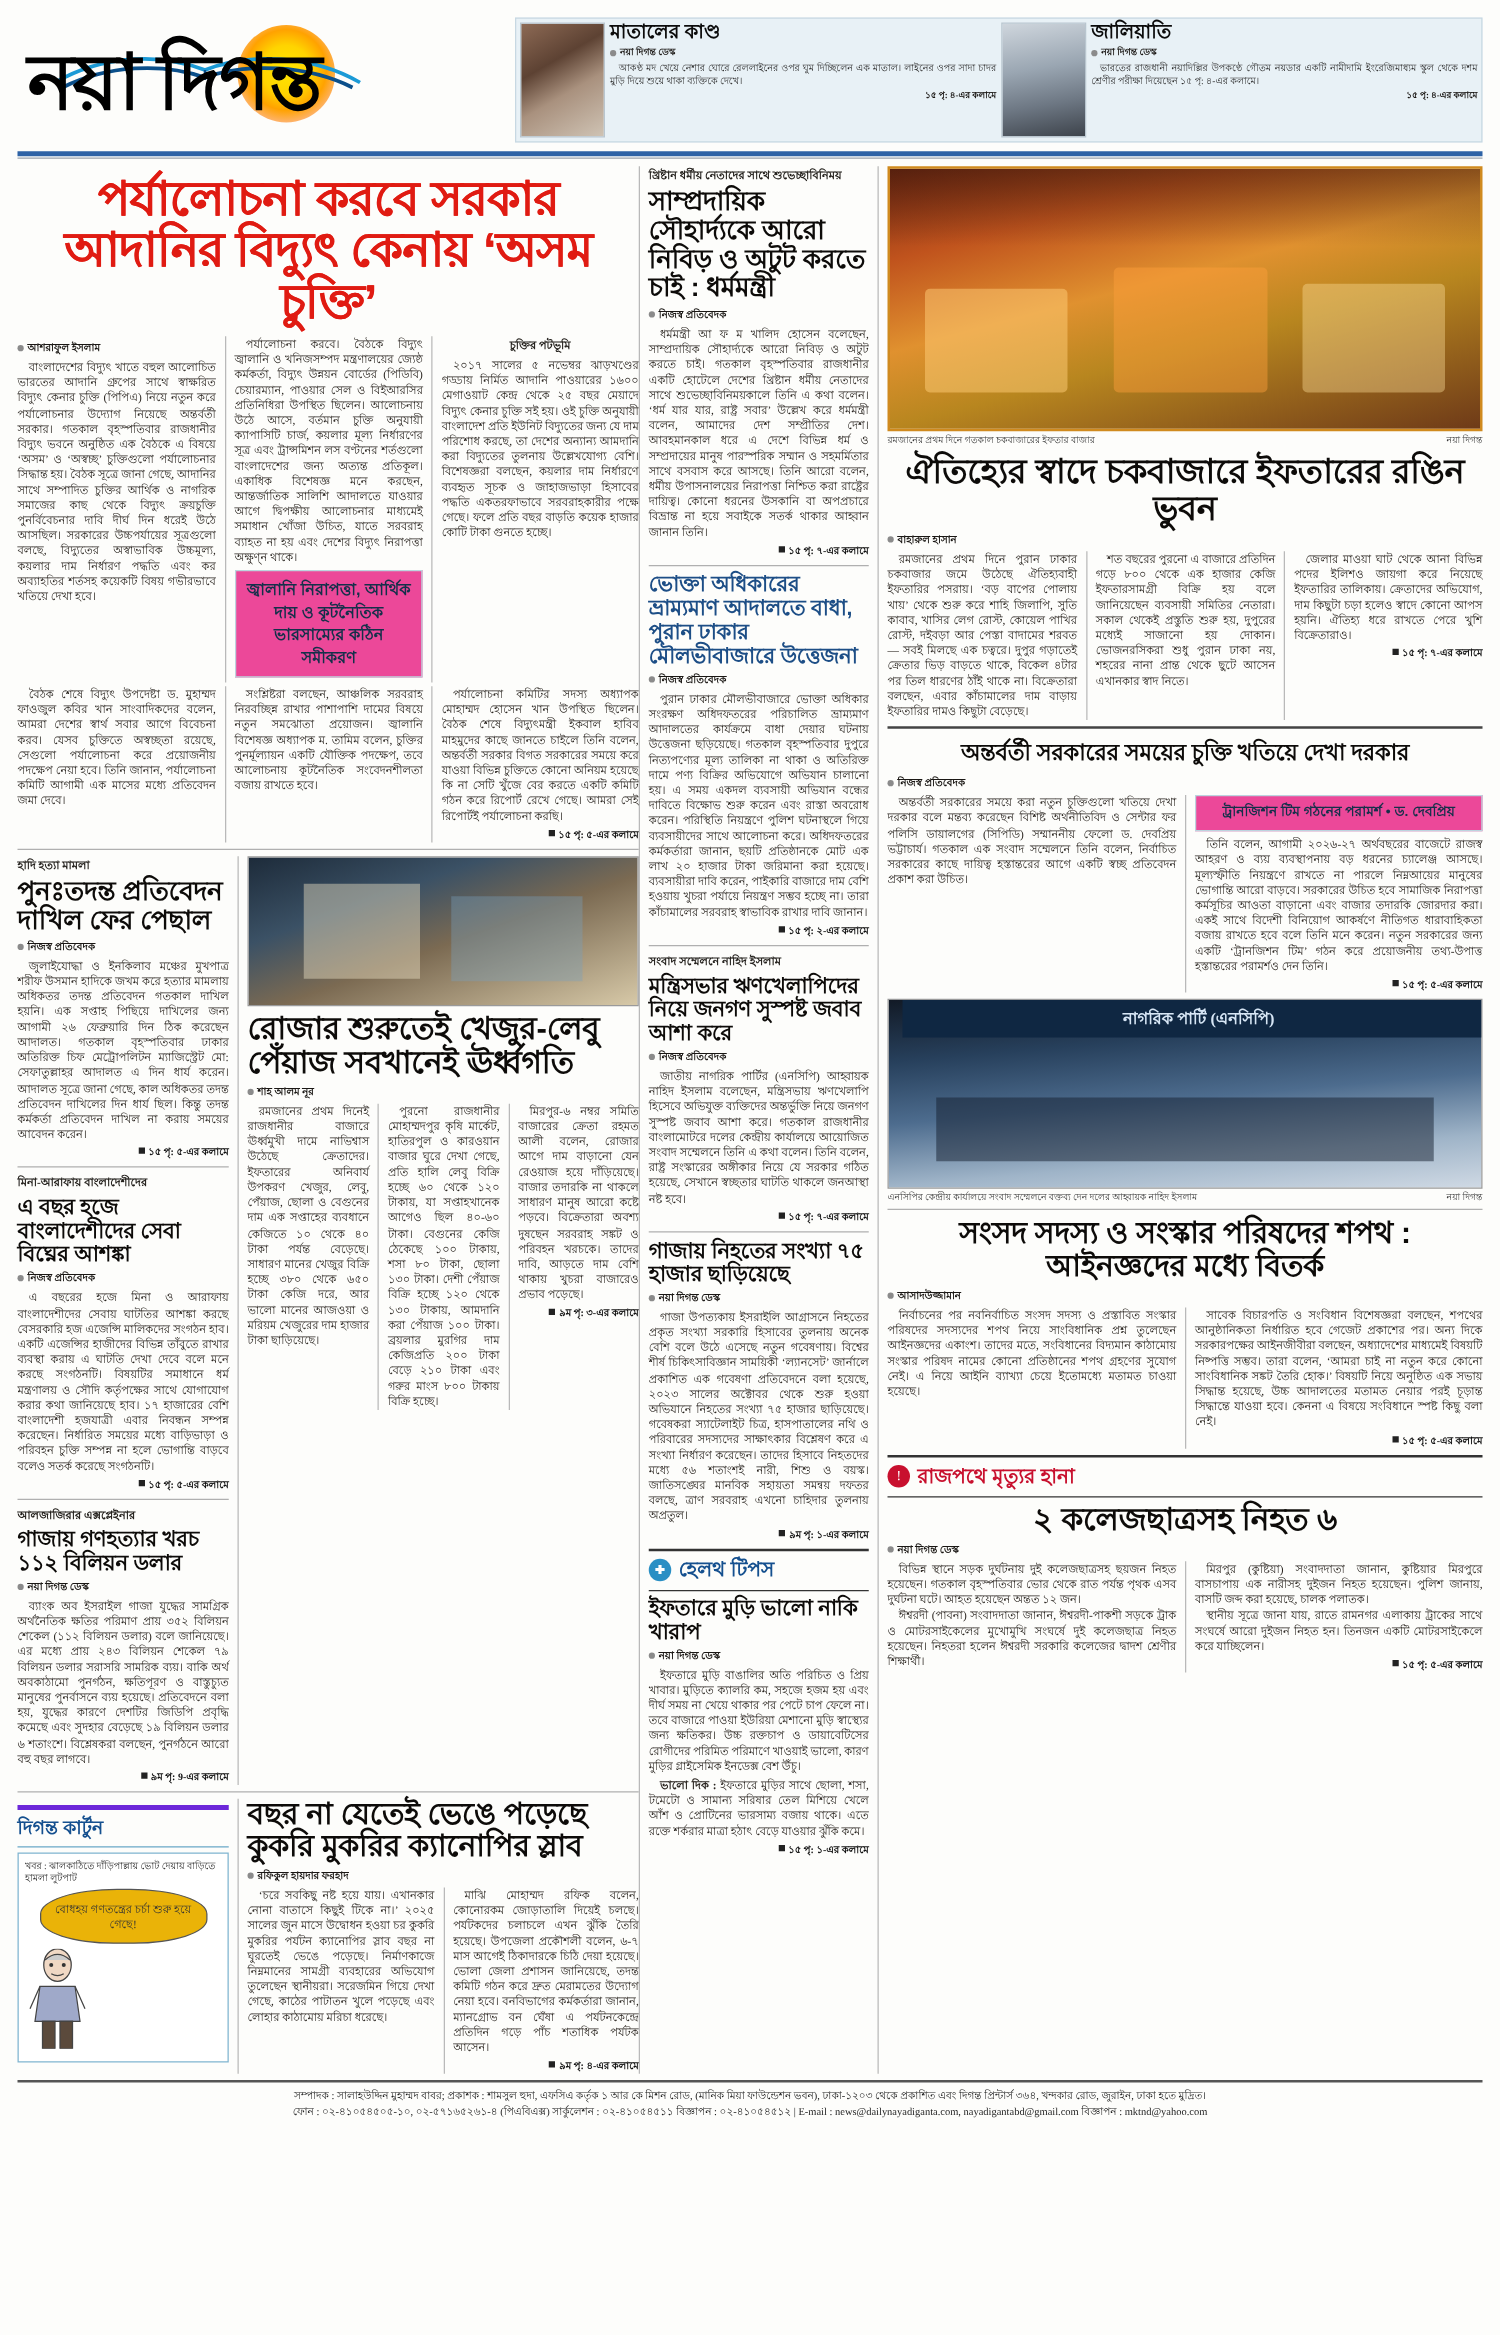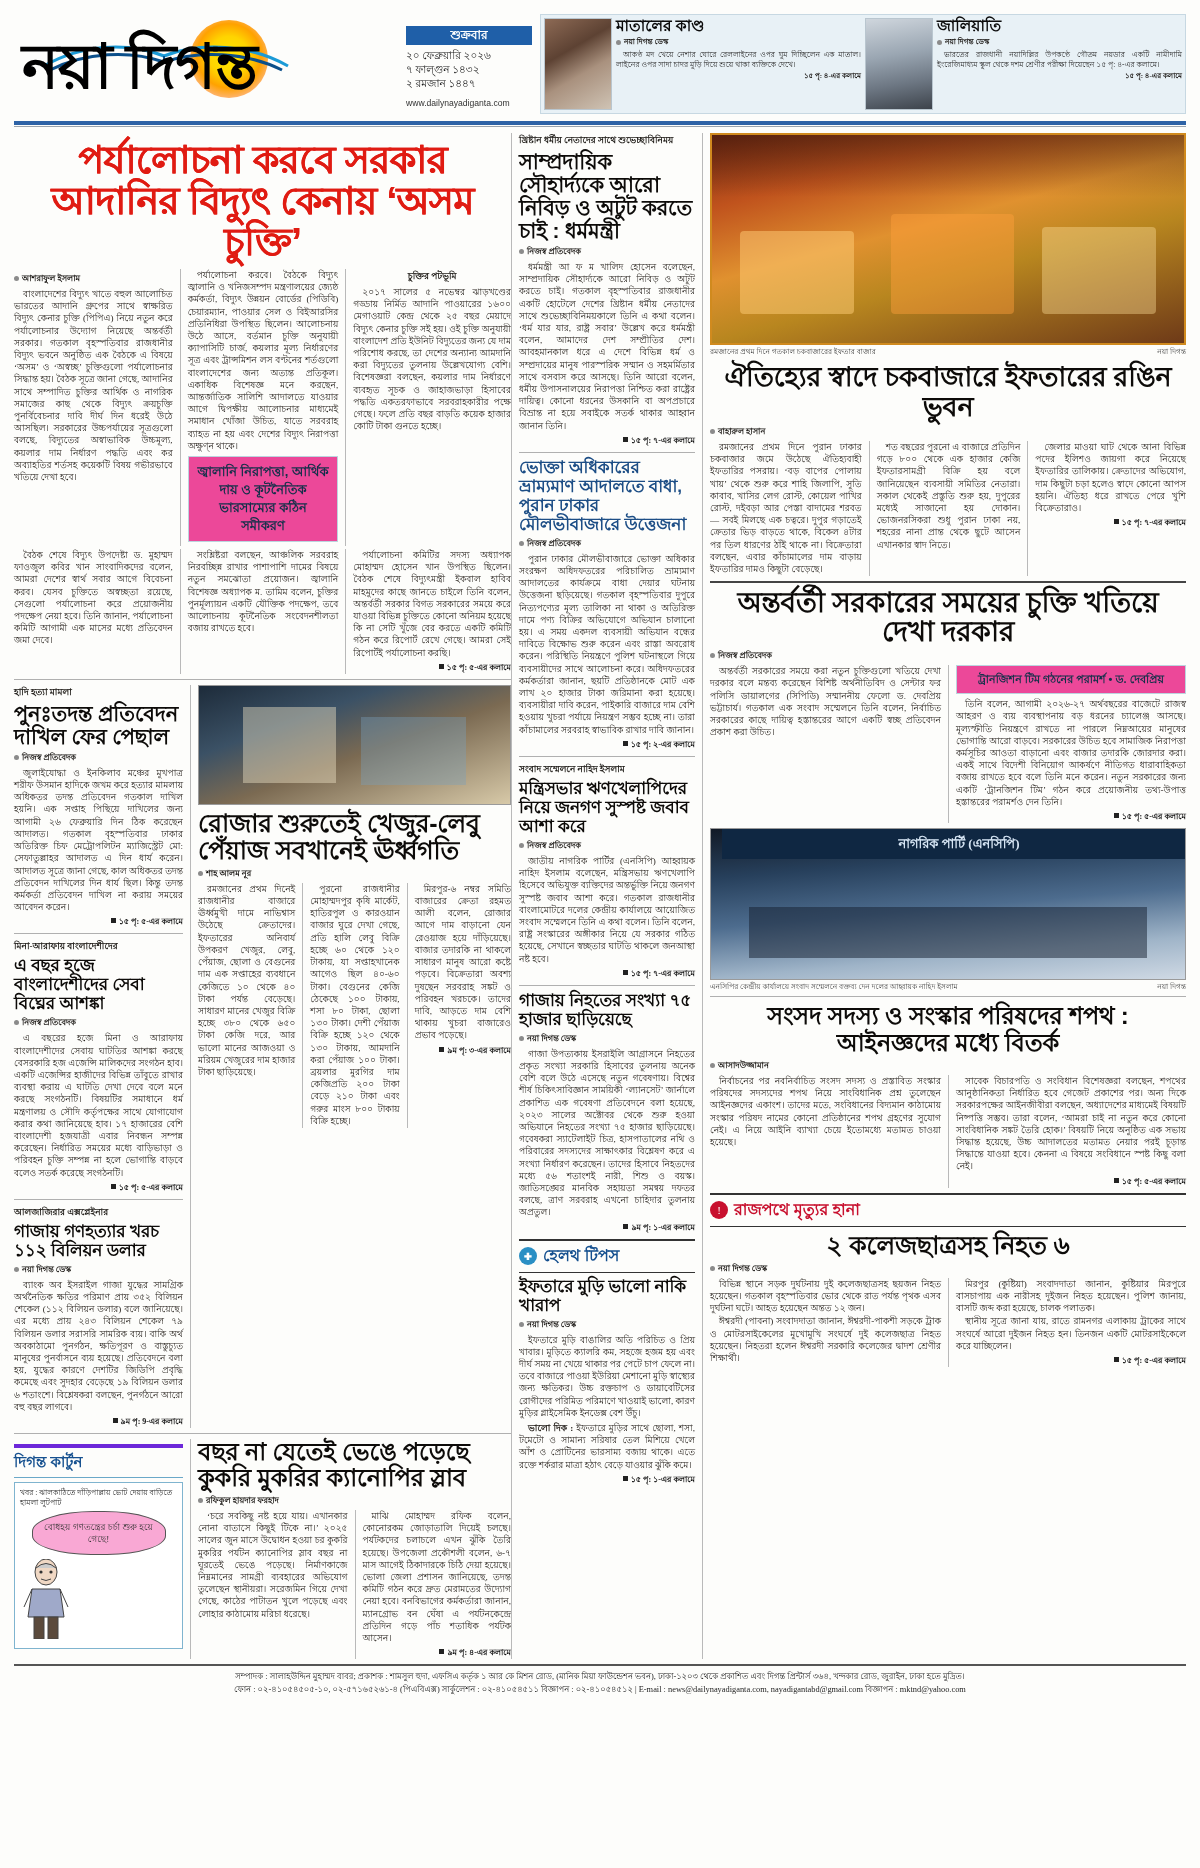--- a/index.html
+++ b/index.html
@@ -85,21 +85,21 @@
   .sec-head.ctr{text-align:center;}
 
   .banner{display:flex;align-items:center;gap:6px;border-top:2px solid #333;border-bottom:1px solid #333;padding:2px 0;margin:5px 0 4px 0;}
   .banner .ic{width:18px;height:18px;border-radius:50%;display:flex;align-items:center;justify-content:center;color:#fff;font-size:11px;flex:none;}
   .banner .tt{font-family:"Liberation Sans",sans-serif;font-weight:bold;font-size:16px;color:#c8102e;}
   .banner.blue .tt{color:#15508f;}
 
   .cartoon-box{border:1px solid #7fb4cf;background:#fff;padding:5px;margin-top:3px;}
   .cartoon-sub{font-size:7.6px;line-height:9.6px;color:#2b2b2b;margin-bottom:4px;}
   .bubble{border:1.5px solid #555;border-radius:46% 46% 44% 44%;padding:9px 7px;font-size:9px;line-height:12px;
-    text-align:center;color:#333;background:#f9a8d4;width:118px;margin:0 auto;}
+    text-align:center;color:#333;background:#eab308;width:118px;margin:0 auto;}
   .toon-man{width:52px;height:80px;margin:4px auto 0 auto;position:relative;}
 
   .footer{border-top:2px solid #555;margin-top:5px;padding-top:5px;text-align:center;
     font-size:8.4px;line-height:12.4px;color:#1d1d1d;}
   .footer .l2{font-size:8.4px;}
 </style>
 </head>
 <body>
 
 <div class="page">
@@ -109,27 +109,20 @@
     <div class="logo-wrap">
       <div class="sunburst"></div>
       <svg class="logo-books" viewBox="0 0 250 32">
         <path d="M2 26 C40 4 86 2 122 16 C158 2 208 4 246 26" fill="none" stroke="#1b9ad6" stroke-width="3"></path>
         <path d="M8 30 C44 12 88 10 122 22 C156 10 204 12 240 30" fill="none" stroke="#0b4f8a" stroke-width="3"></path>
         <path d="M122 16 L122 24" stroke="#0b4f8a" stroke-width="2"></path>
       </svg>
       <div class="logo-text">নয়া দিগন্ত</div>
     </div>
 
-    <div class="dateblock">
-      <div class="dayband">শুক্রবার</div>
-      <div>২০ ফেব্রুয়ারি ২০২৬</div>
-      <div>৭ ফাল্গুন ১৪৩২</div>
-      <div>২ রমজান ১৪৪৭</div>
-      <div class="url">www.dailynayadiganta.com</div>
-    </div>
 
     <div class="topstrip">
       <div class="ts-item">
         <div class="ts-photo" style="background:linear-gradient(150deg,#8d6a55 0%,#5d4233 35%,#a9917e 60%,#cfc3b4 100%);"></div>
         <div class="ts-body">
           <div class="ts-title">মাতালের কাণ্ড</div>
           <div class="byline" style="font-size:7.4px;margin:1px 0 2px 0;">
             <span class="dot"></span>
             <span>নয়া দিগন্ত ডেস্ক</span>
           </div>
@@ -451,21 +444,21 @@
           <div class="body-text">
               <p>জেলার মাওয়া ঘাট থেকে আনা বিভিন্ন পদের ইলিশও জায়গা করে নিয়েছে ইফতারির তালিকায়। ক্রেতাদের অভিযোগ, দাম কিছুটা চড়া হলেও স্বাদে কোনো আপস হয়নি। ঐতিহ্য ধরে রাখতে পেরে খুশি বিক্রেতারাও।</p>
             </div>
           <div class="jump"><span class="sq"></span><span>১৫ পৃ: ৭-এর কলামে</span></div>
         </div>
       </div>
 
       <div class="hline-d"></div>
 
       <div>
-        <h2 class="hl sec-head ctr" style="font-size:28px;line-height:29px;">অন্তর্বর্তী সরকারের সময়ের চুক্তি খতিয়ে দেখা দরকার</h2>
+        <h2 class="hl sec-head ctr" style="font-size:18px;line-height:29px;">অন্তর্বর্তী সরকারের সময়ের চুক্তি খতিয়ে দেখা দরকার</h2>
         <div class="byline">
           <span class="dot"></span>
           <span>নিজস্ব প্রতিবেদক</span>
         </div>
         <div class="cols2">
           <div>
             <div class="body-text">
                 <p>অন্তর্বর্তী সরকারের সময়ে করা নতুন চুক্তিগুলো খতিয়ে দেখা দরকার বলে মন্তব্য করেছেন বিশিষ্ট অর্থনীতিবিদ ও সেন্টার ফর পলিসি ডায়ালগের (সিপিডি) সম্মাননীয় ফেলো ড. দেবপ্রিয় ভট্টাচার্য। গতকাল এক সংবাদ সম্মেলনে তিনি বলেন, নির্বাচিত সরকারের কাছে দায়িত্ব হস্তান্তরের আগে একটি স্বচ্ছ প্রতিবেদন প্রকাশ করা উচিত।</p>
               </div>
           </div>

